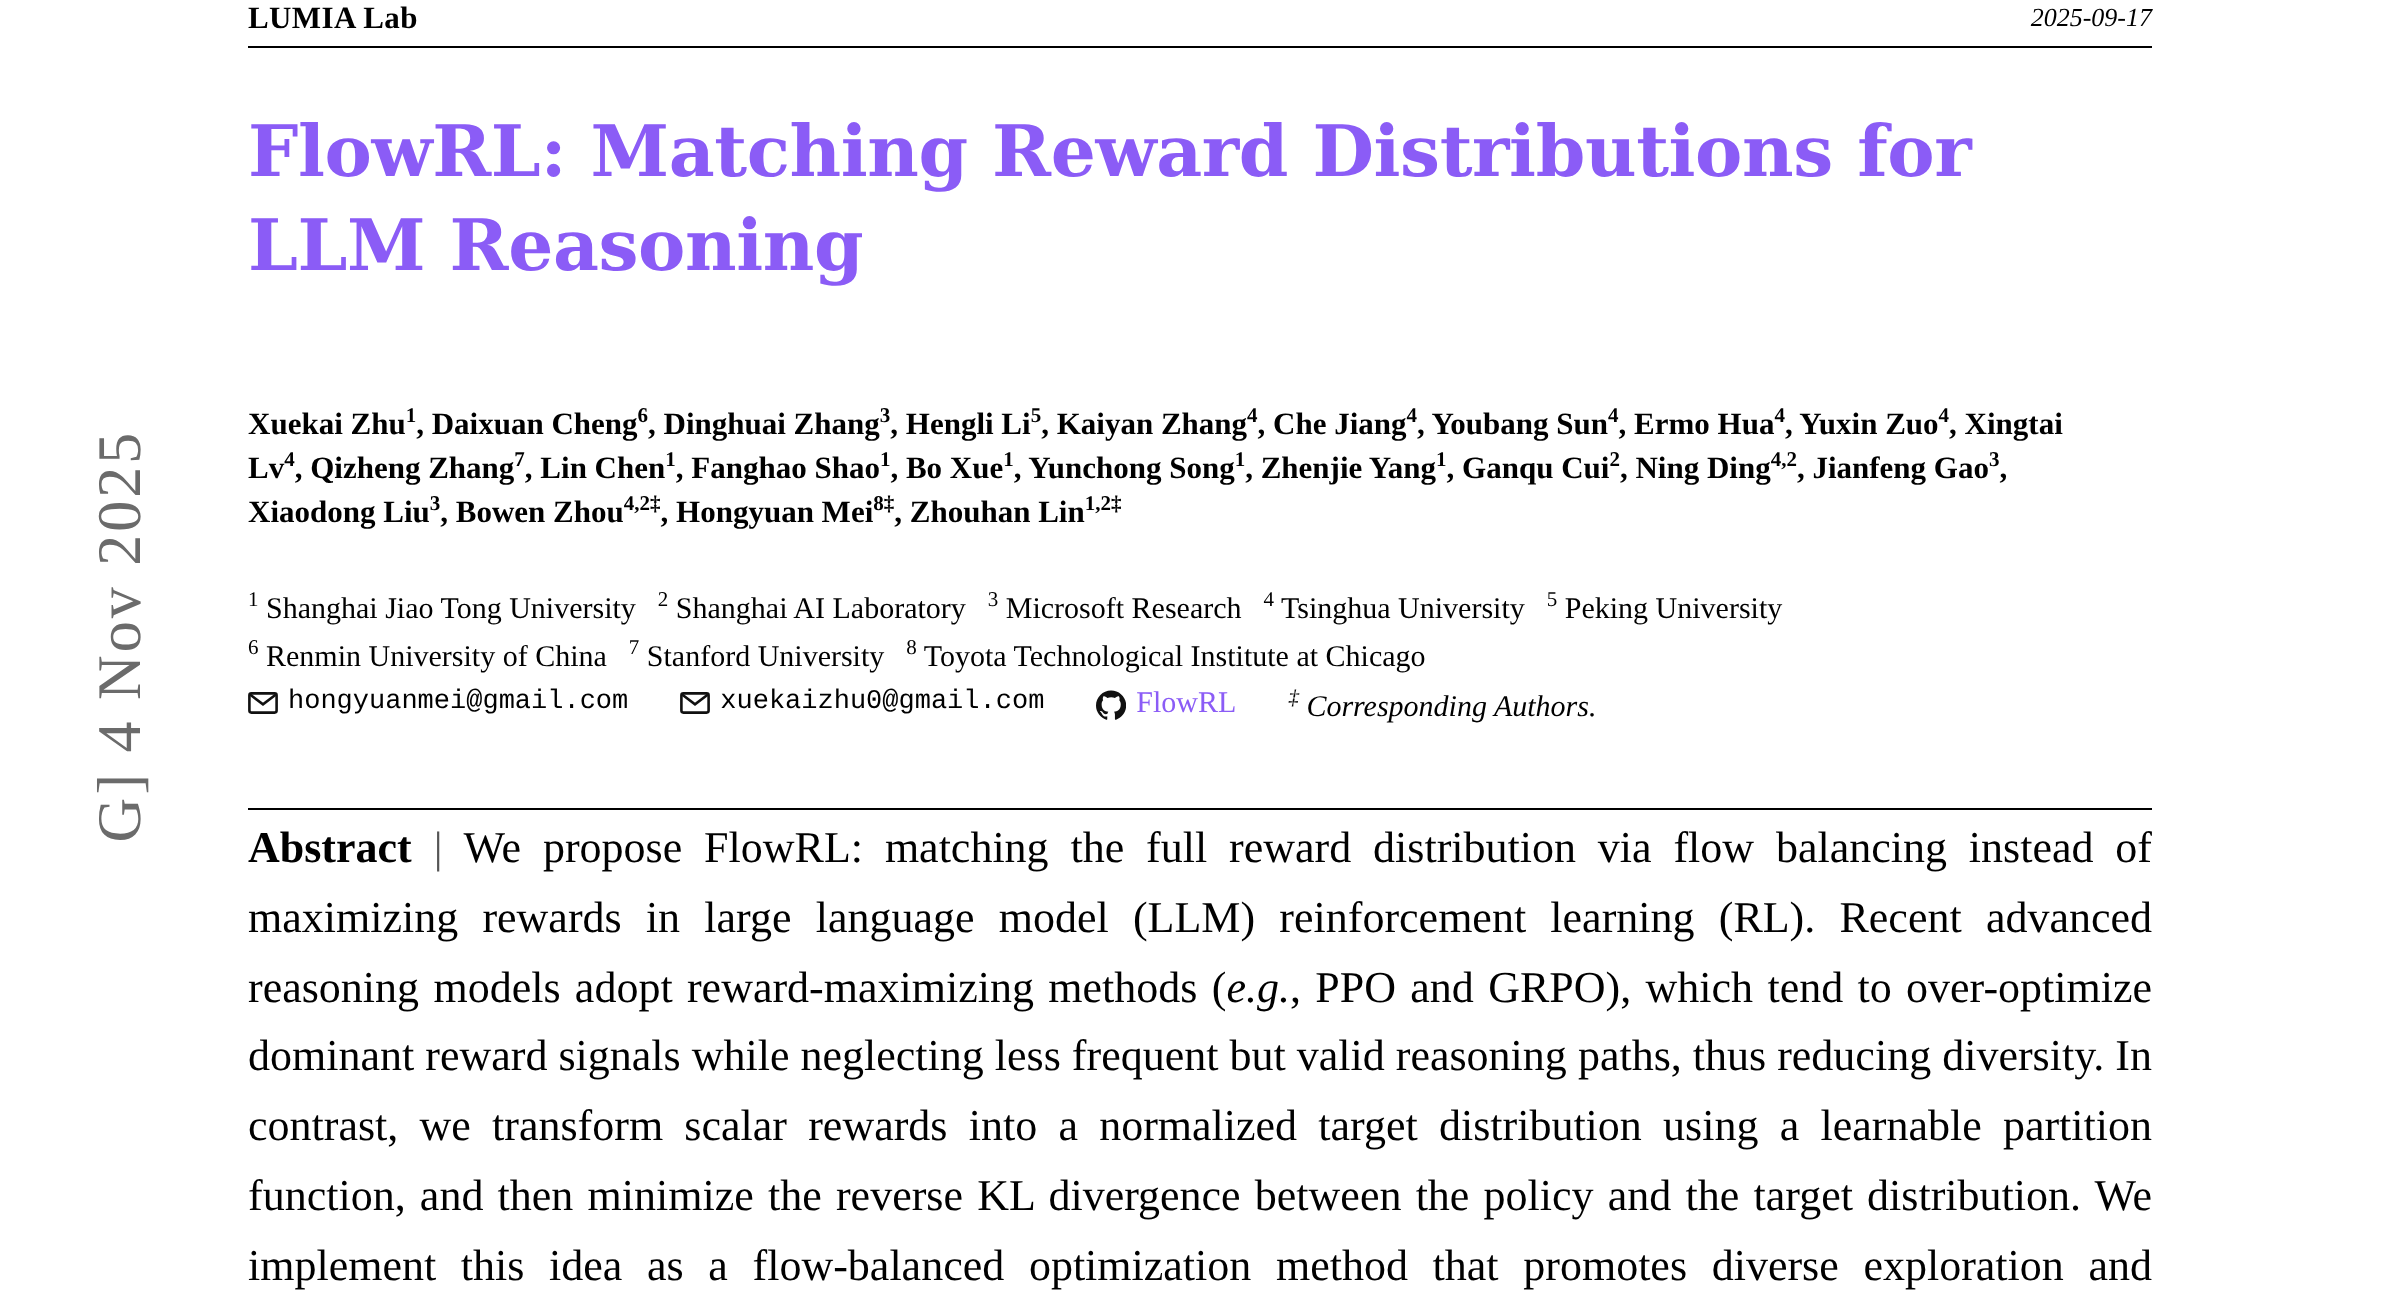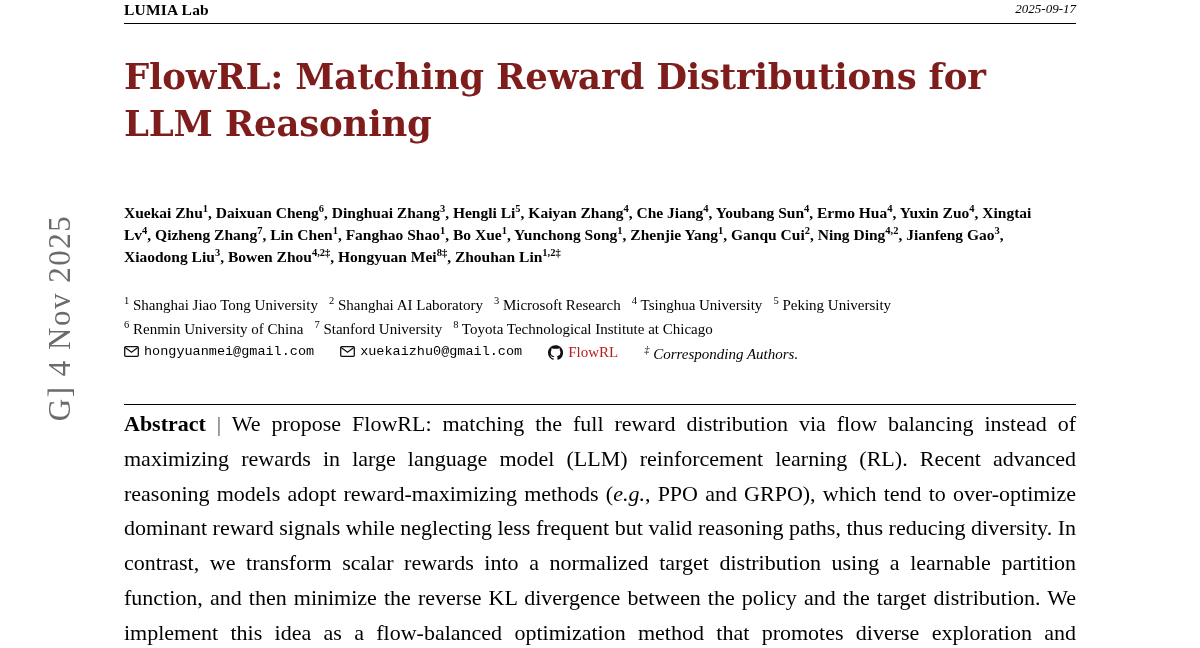--- a/index.html
+++ b/index.html
@@ -64,21 +64,21 @@
     font-style: italic;
     font-size: 13px;
   }
   .rule-top {
     border-bottom: 1.6px solid #000;
     margin-top: 1px;
   }
 
   .title {
     font-family: "DejaVu Serif", serif;
-    color: #7f1d1d;
+    color: #8b5cf6;
     font-weight: bold;
     font-size: 35.5px;
     line-height: 1.32;
     margin-top: 30px;
     letter-spacing: -0.2px;
   }
 
   .authors {
     margin-top: 54px;
     font-family: "Liberation Serif", serif;
@@ -105,21 +105,21 @@
     align-items: flex-start;
     gap: 0;
   }
   .contacts .mono {
     font-family: "Liberation Mono", monospace;
     font-size: 13.5px;
   }
   .contacts .item { margin-right: 26px; display: inline-flex; align-items: center; }
   .contacts .icon { margin-right: 5px; display: inline-flex; align-items: center; }
   .contacts a.gh {
-    color: #b91c1c;
+    color: #8b5cf6;
     text-decoration: none;
     font-family: "Liberation Serif", serif;
     font-size: 15px;
   }
   .contacts .corr { font-size: 15px; font-style: italic; }
   .contacts .corr sup { font-size: 10.5px; }
 
   .rule-mid {
     border-top: 1.8px solid #000;
     margin-top: 41px;

